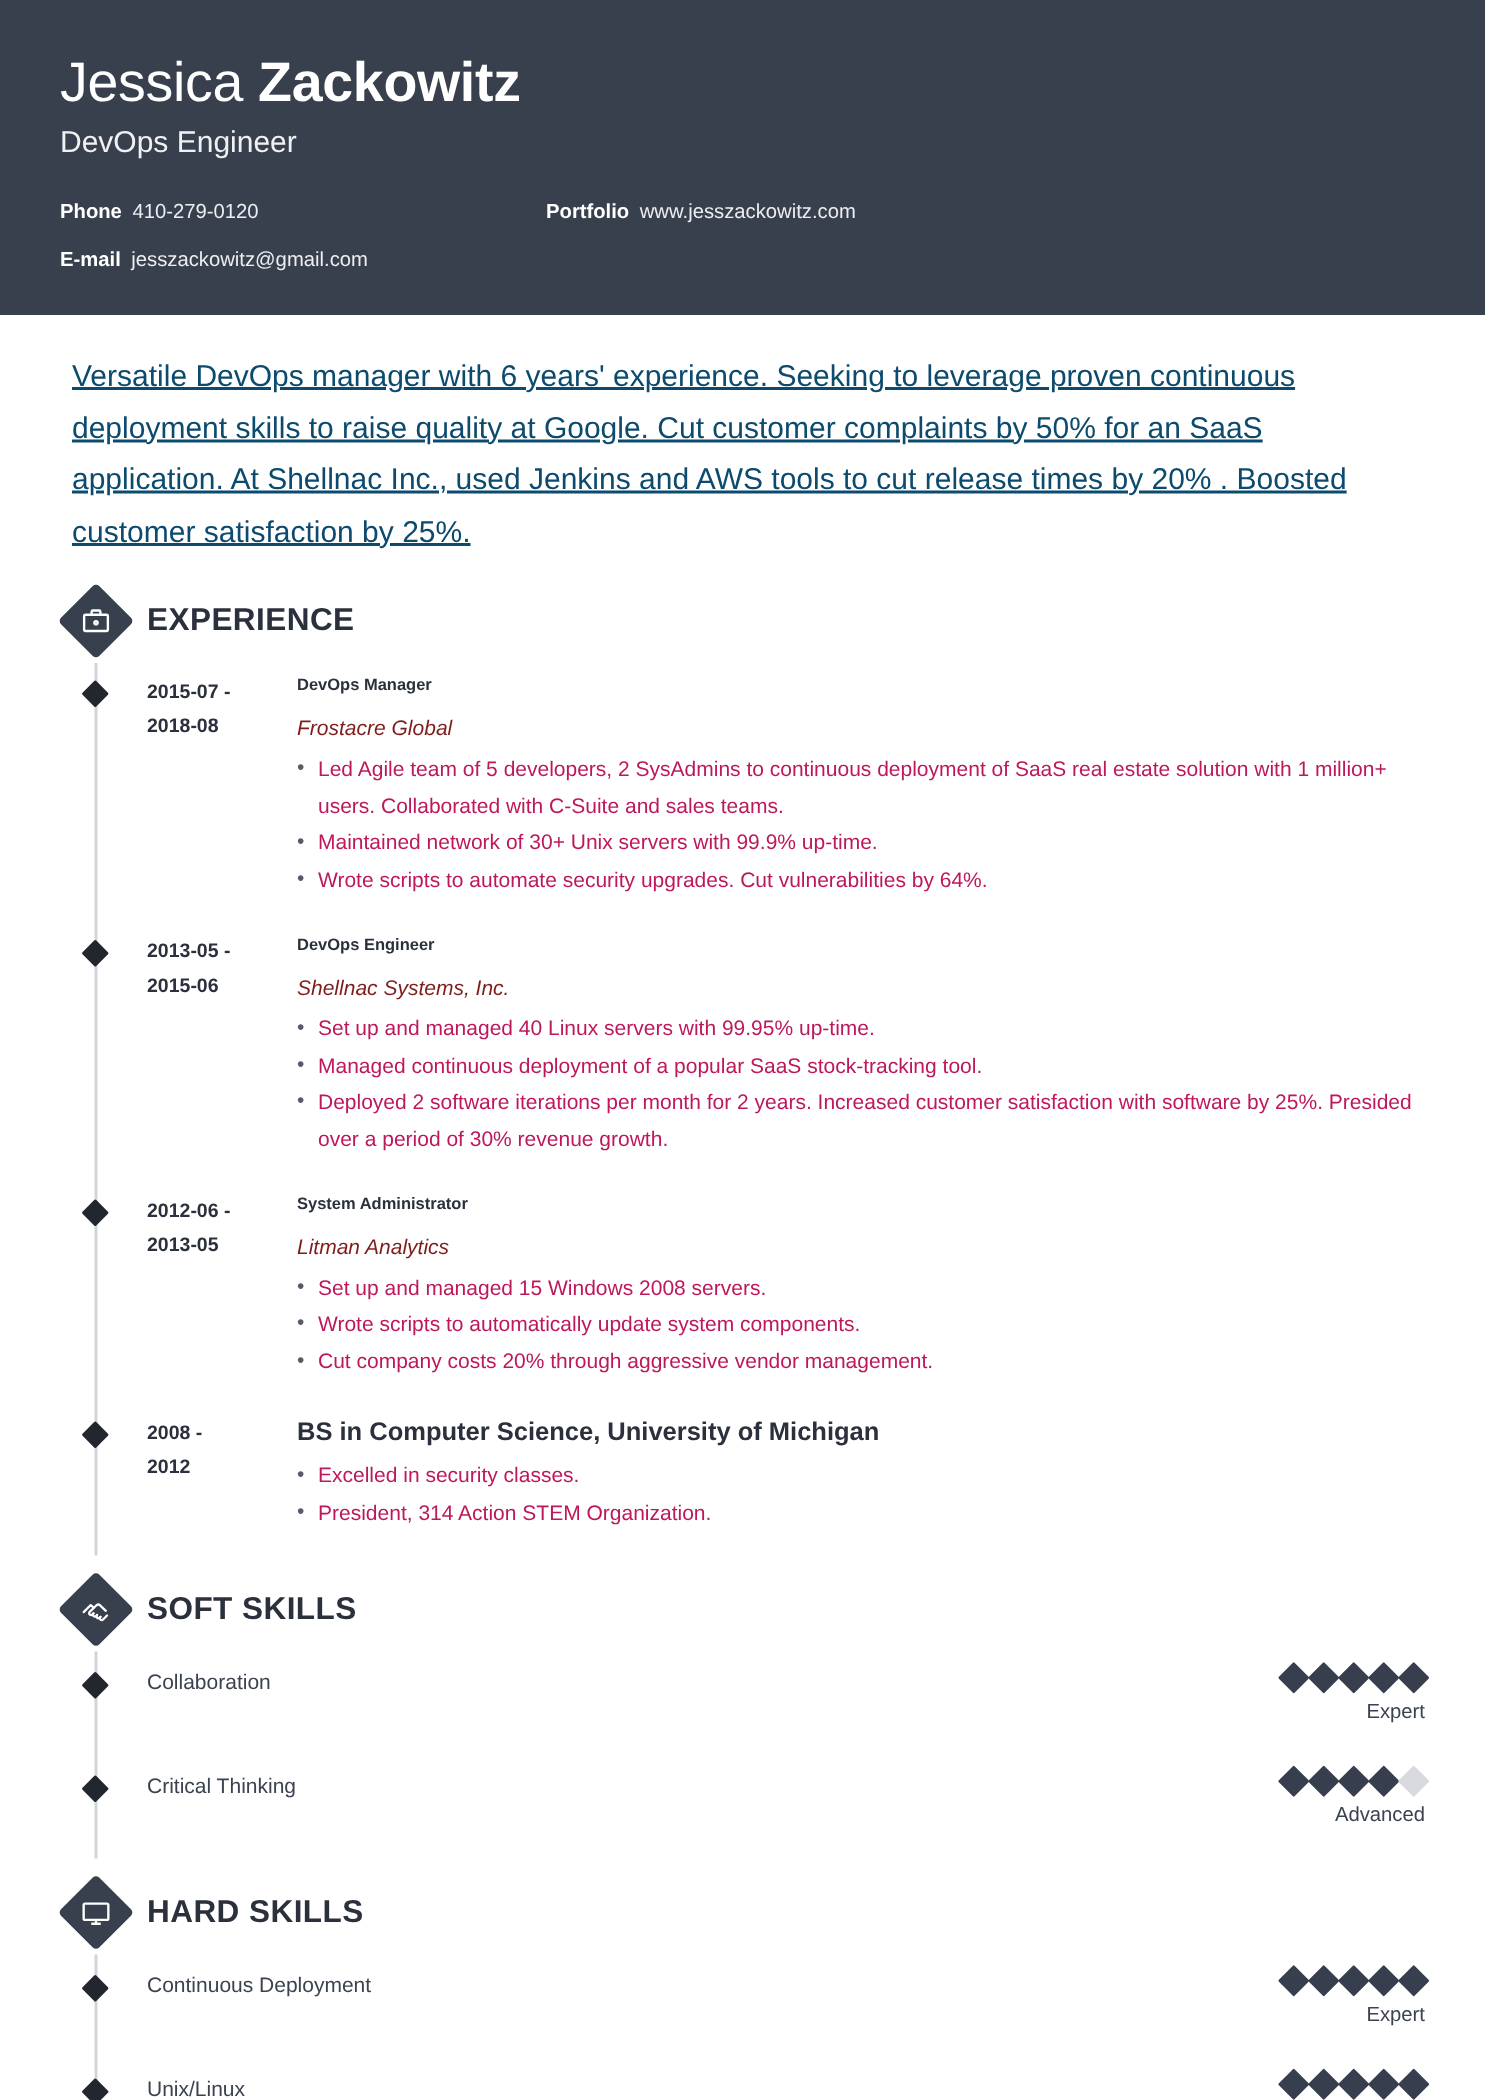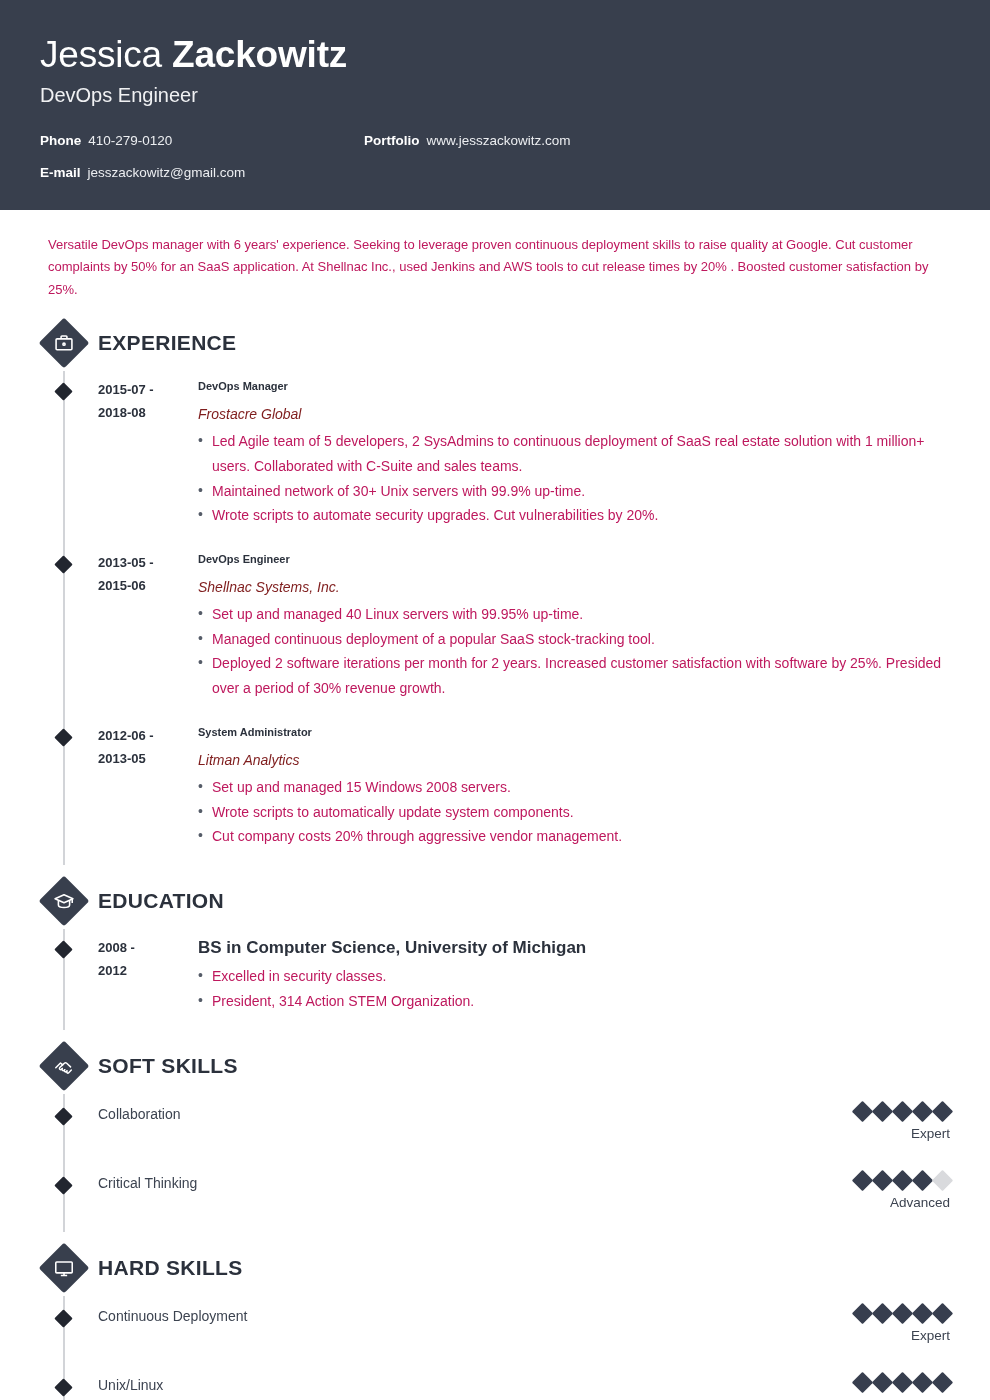--- a/index.html
+++ b/index.html
@@ -30,21 +30,21 @@
   }
   .contact-cell { font-size:13.5px; color:#eceef1; white-space:nowrap; }
   .contact-cell .lbl { font-weight:700; color:#ffffff; margin-right:7px; }
   .contact-cell .val { font-weight:400; }
 
   
   .body { padding:0 40px 0 40px; }
 
   .summary { padding:24px 8px 6px 8px; }
   .summary p {
-    font-size:13px; line-height:1.73; color:#be185d;
+    font-size:20px; line-height:1.73; color:#0c4a6e;text-decoration:underline;
   }
 
   
   .section { position:relative; }
   .sec-head { position:relative; display:flex; align-items:center; height:56px; margin-top:8px; }
   .diamond-badge {
     position:absolute; left:6px; top:50%; transform:translateY(-50%) rotate(45deg);
     width:36px; height:36px; background:#383f4d; border-radius:3px;
     display:flex; align-items:center; justify-content:center;
   }
@@ -142,21 +142,21 @@
           <div class="entry-dates">
             <div>2015-07 -</div>
             <div>2018-08</div>
           </div>
           <div class="entry-main">
             <div class="entry-role">DevOps Manager</div>
             <div class="entry-org">Frostacre Global</div>
             <ul class="bullets">
               <li>Led Agile team of 5 developers, 2 SysAdmins to continuous deployment of SaaS real estate solution with 1 million+ users. Collaborated with C-Suite and sales teams.</li>
               <li>Maintained network of 30+ Unix servers with 99.9% up-time.</li>
-              <li>Wrote scripts to automate security upgrades. Cut vulnerabilities by 20%.</li>
+              <li>Wrote scripts to automate security upgrades. Cut vulnerabilities by 64%.</li>
             </ul>
           </div>
         </div>
 
         <div class="entry">
           <div class="tl-dot"></div>
           <div class="entry-dates">
             <div>2013-05 -</div>
             <div>2015-06</div>
           </div>
@@ -184,30 +184,20 @@
               <li>Set up and managed 15 Windows 2008 servers.</li>
               <li>Wrote scripts to automatically update system components.</li>
               <li>Cut company costs 20% through aggressive vendor management.</li>
             </ul>
           </div>
         </div>
       </div>
     </div>
 
     <div class="section">
-      <div class="sec-head">
-        <div class="diamond-badge">
-          <svg width="21" height="21" viewBox="0 0 24 24" fill="none" stroke="#ffffff" stroke-width="1.8" stroke-linejoin="round">
-            <path d="M12 4 1.8 8.6 12 13.2l10.2-4.6L12 4z"></path>
-            <path d="M5.6 10.6v5.1c0 1.6 2.9 2.9 6.4 2.9s6.4-1.3 6.4-2.9v-5.1"></path>
-            <path d="M21.4 9v4.4"></path>
-          </svg>
-        </div>
-        <div class="sec-title">EDUCATION</div>
-      </div>
 
       <div class="timeline">
         <div class="tl-line"></div>
         <div class="entry">
           <div class="tl-dot"></div>
           <div class="entry-dates">
             <div>2008 -</div>
             <div>2012</div>
           </div>
           <div class="entry-main">

